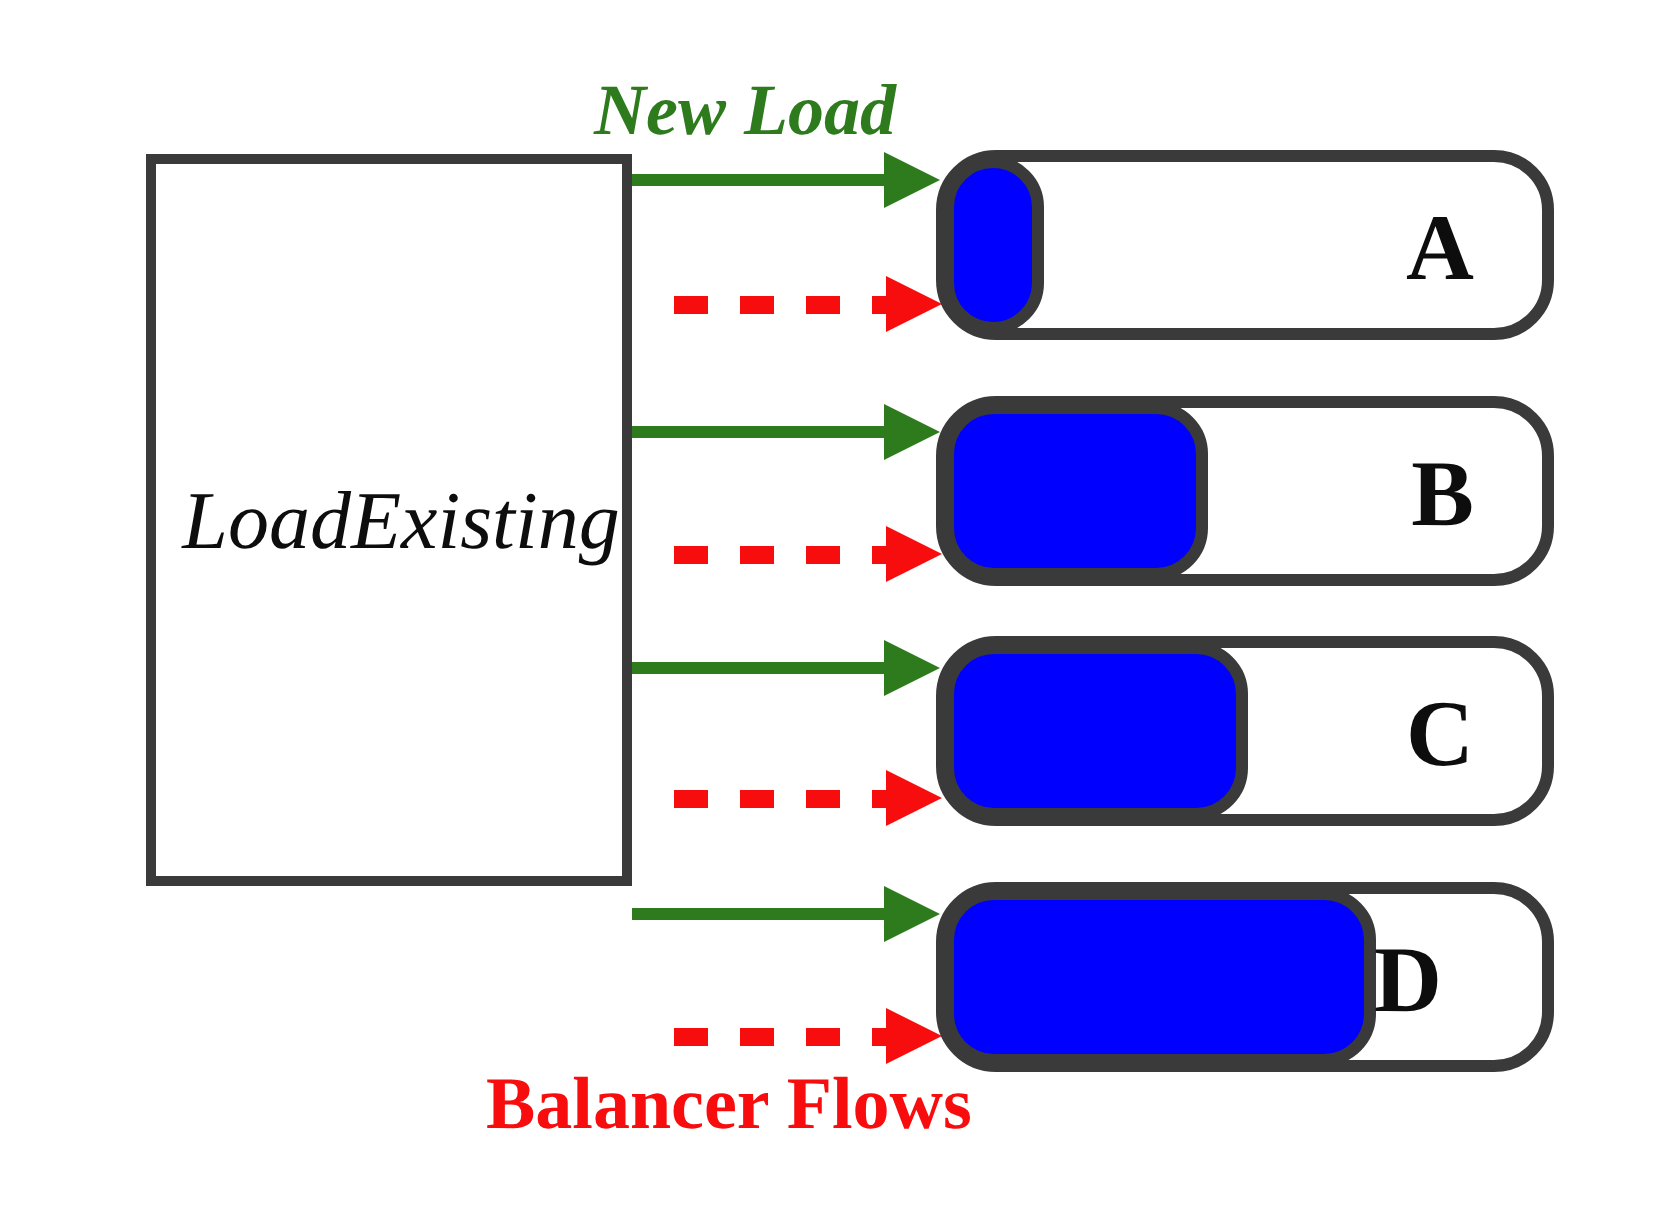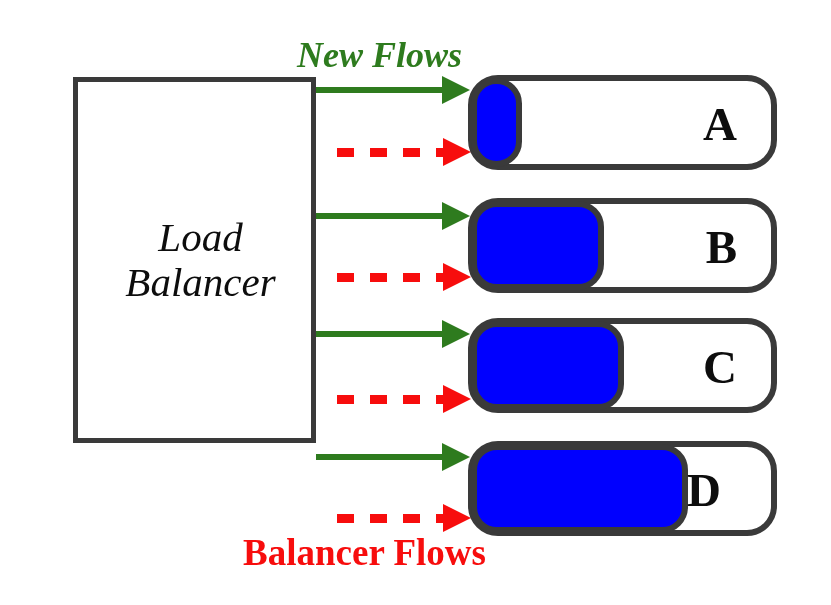--- a/index.html
+++ b/index.html
@@ -21,21 +21,21 @@
   }
 
   
   .lb-box {
     position: absolute;
     left: 73px; top: 77px;
     width: 243px; height: 366px;
     border: 5px solid var(--outline);
     background: #ffffff;
     display: flex;
-    flex-direction: column;
+    flex-direction: row;
     align-items: center;
     justify-content: center;
     padding-left: 12px;
   }
   .lb-line {
     font-style: italic;
     font-size: 41px;
     line-height: 45px;
     color: var(--ink);
     text-align: center;
@@ -120,24 +120,24 @@
   .arrow.r-c { top: 385px; }
   .arrow.r-d { top: 504px; }
 </style>
 </head>
 <body>
 
 <div class="canvas">
 
   <div class="lb-box">
     <div class="lb-line">Load</div>
-    <div class="lb-line">Balancer</div>
+    <div class="lb-line">Existing</div>
   </div>
 
-  <div class="flow-label new-flows-label">New Flows</div>
+  <div class="flow-label new-flows-label">New Load</div>
   <div class="flow-label existing-flows-label">Balancer Flows</div>
 
   <div class="arrow green g-a">
     <div class="shaft"></div>
     <div class="head"></div>
   </div>
   <div class="arrow green g-b">
     <div class="shaft"></div>
     <div class="head"></div>
   </div>

